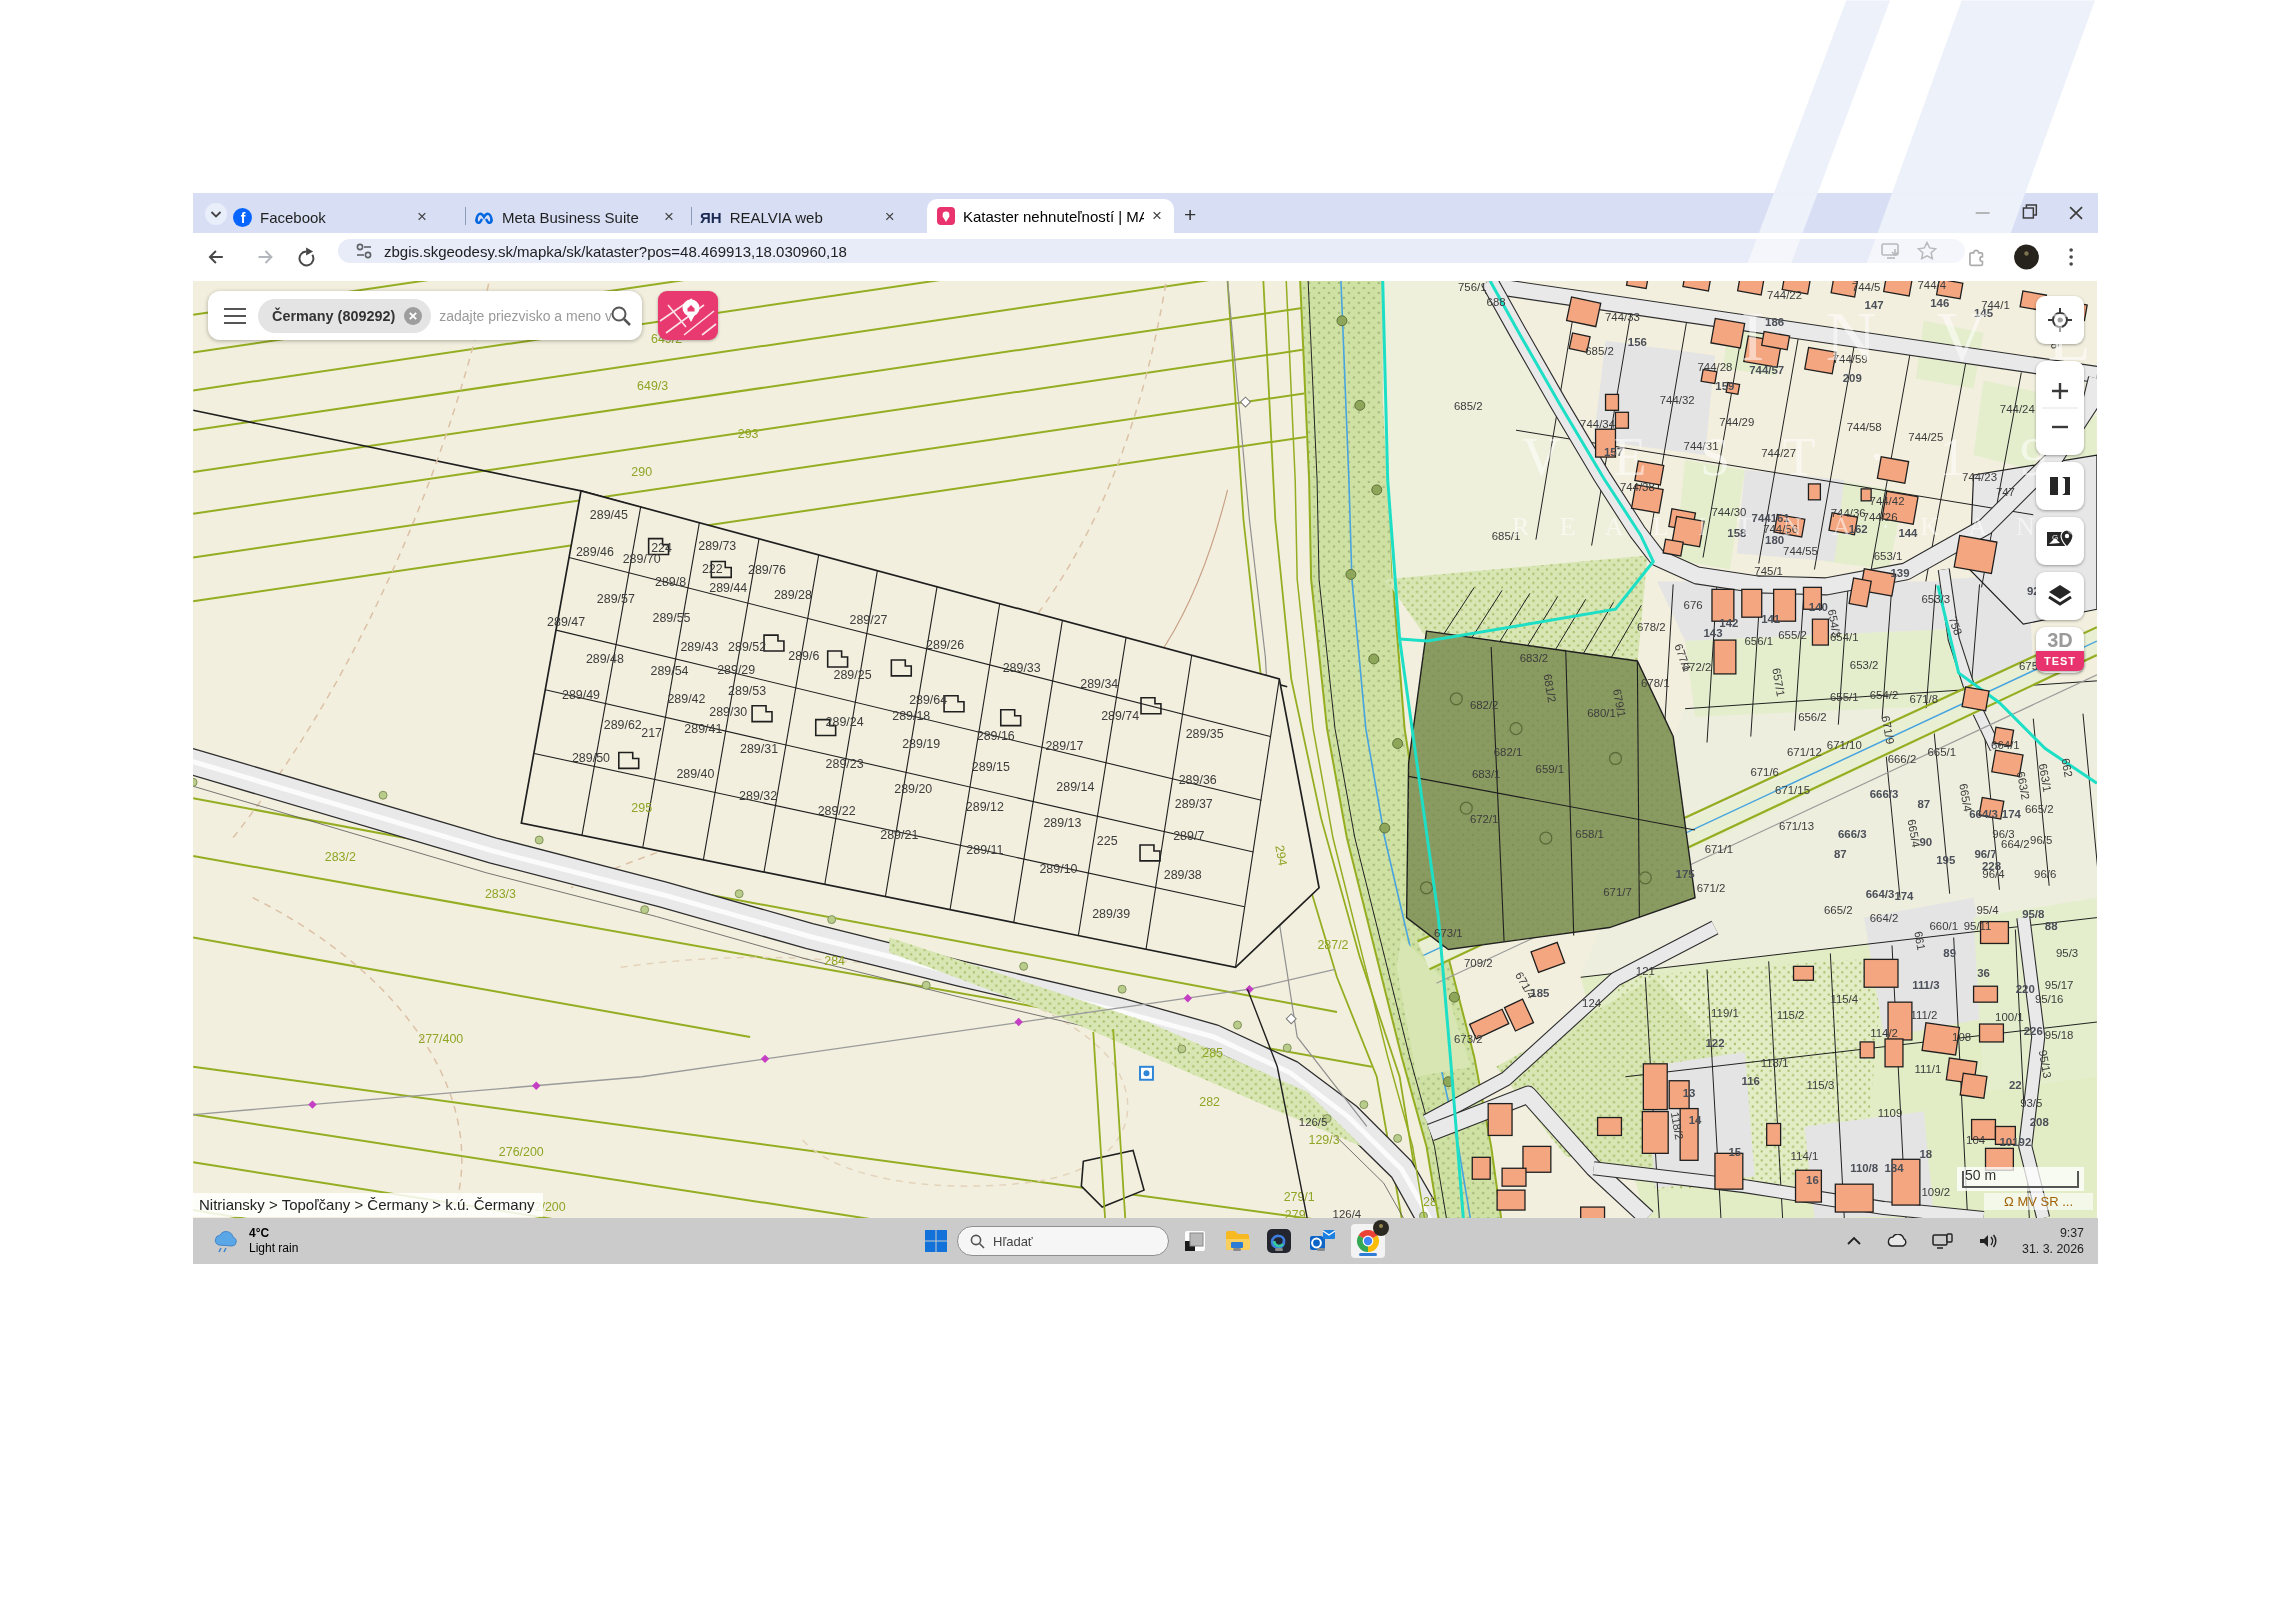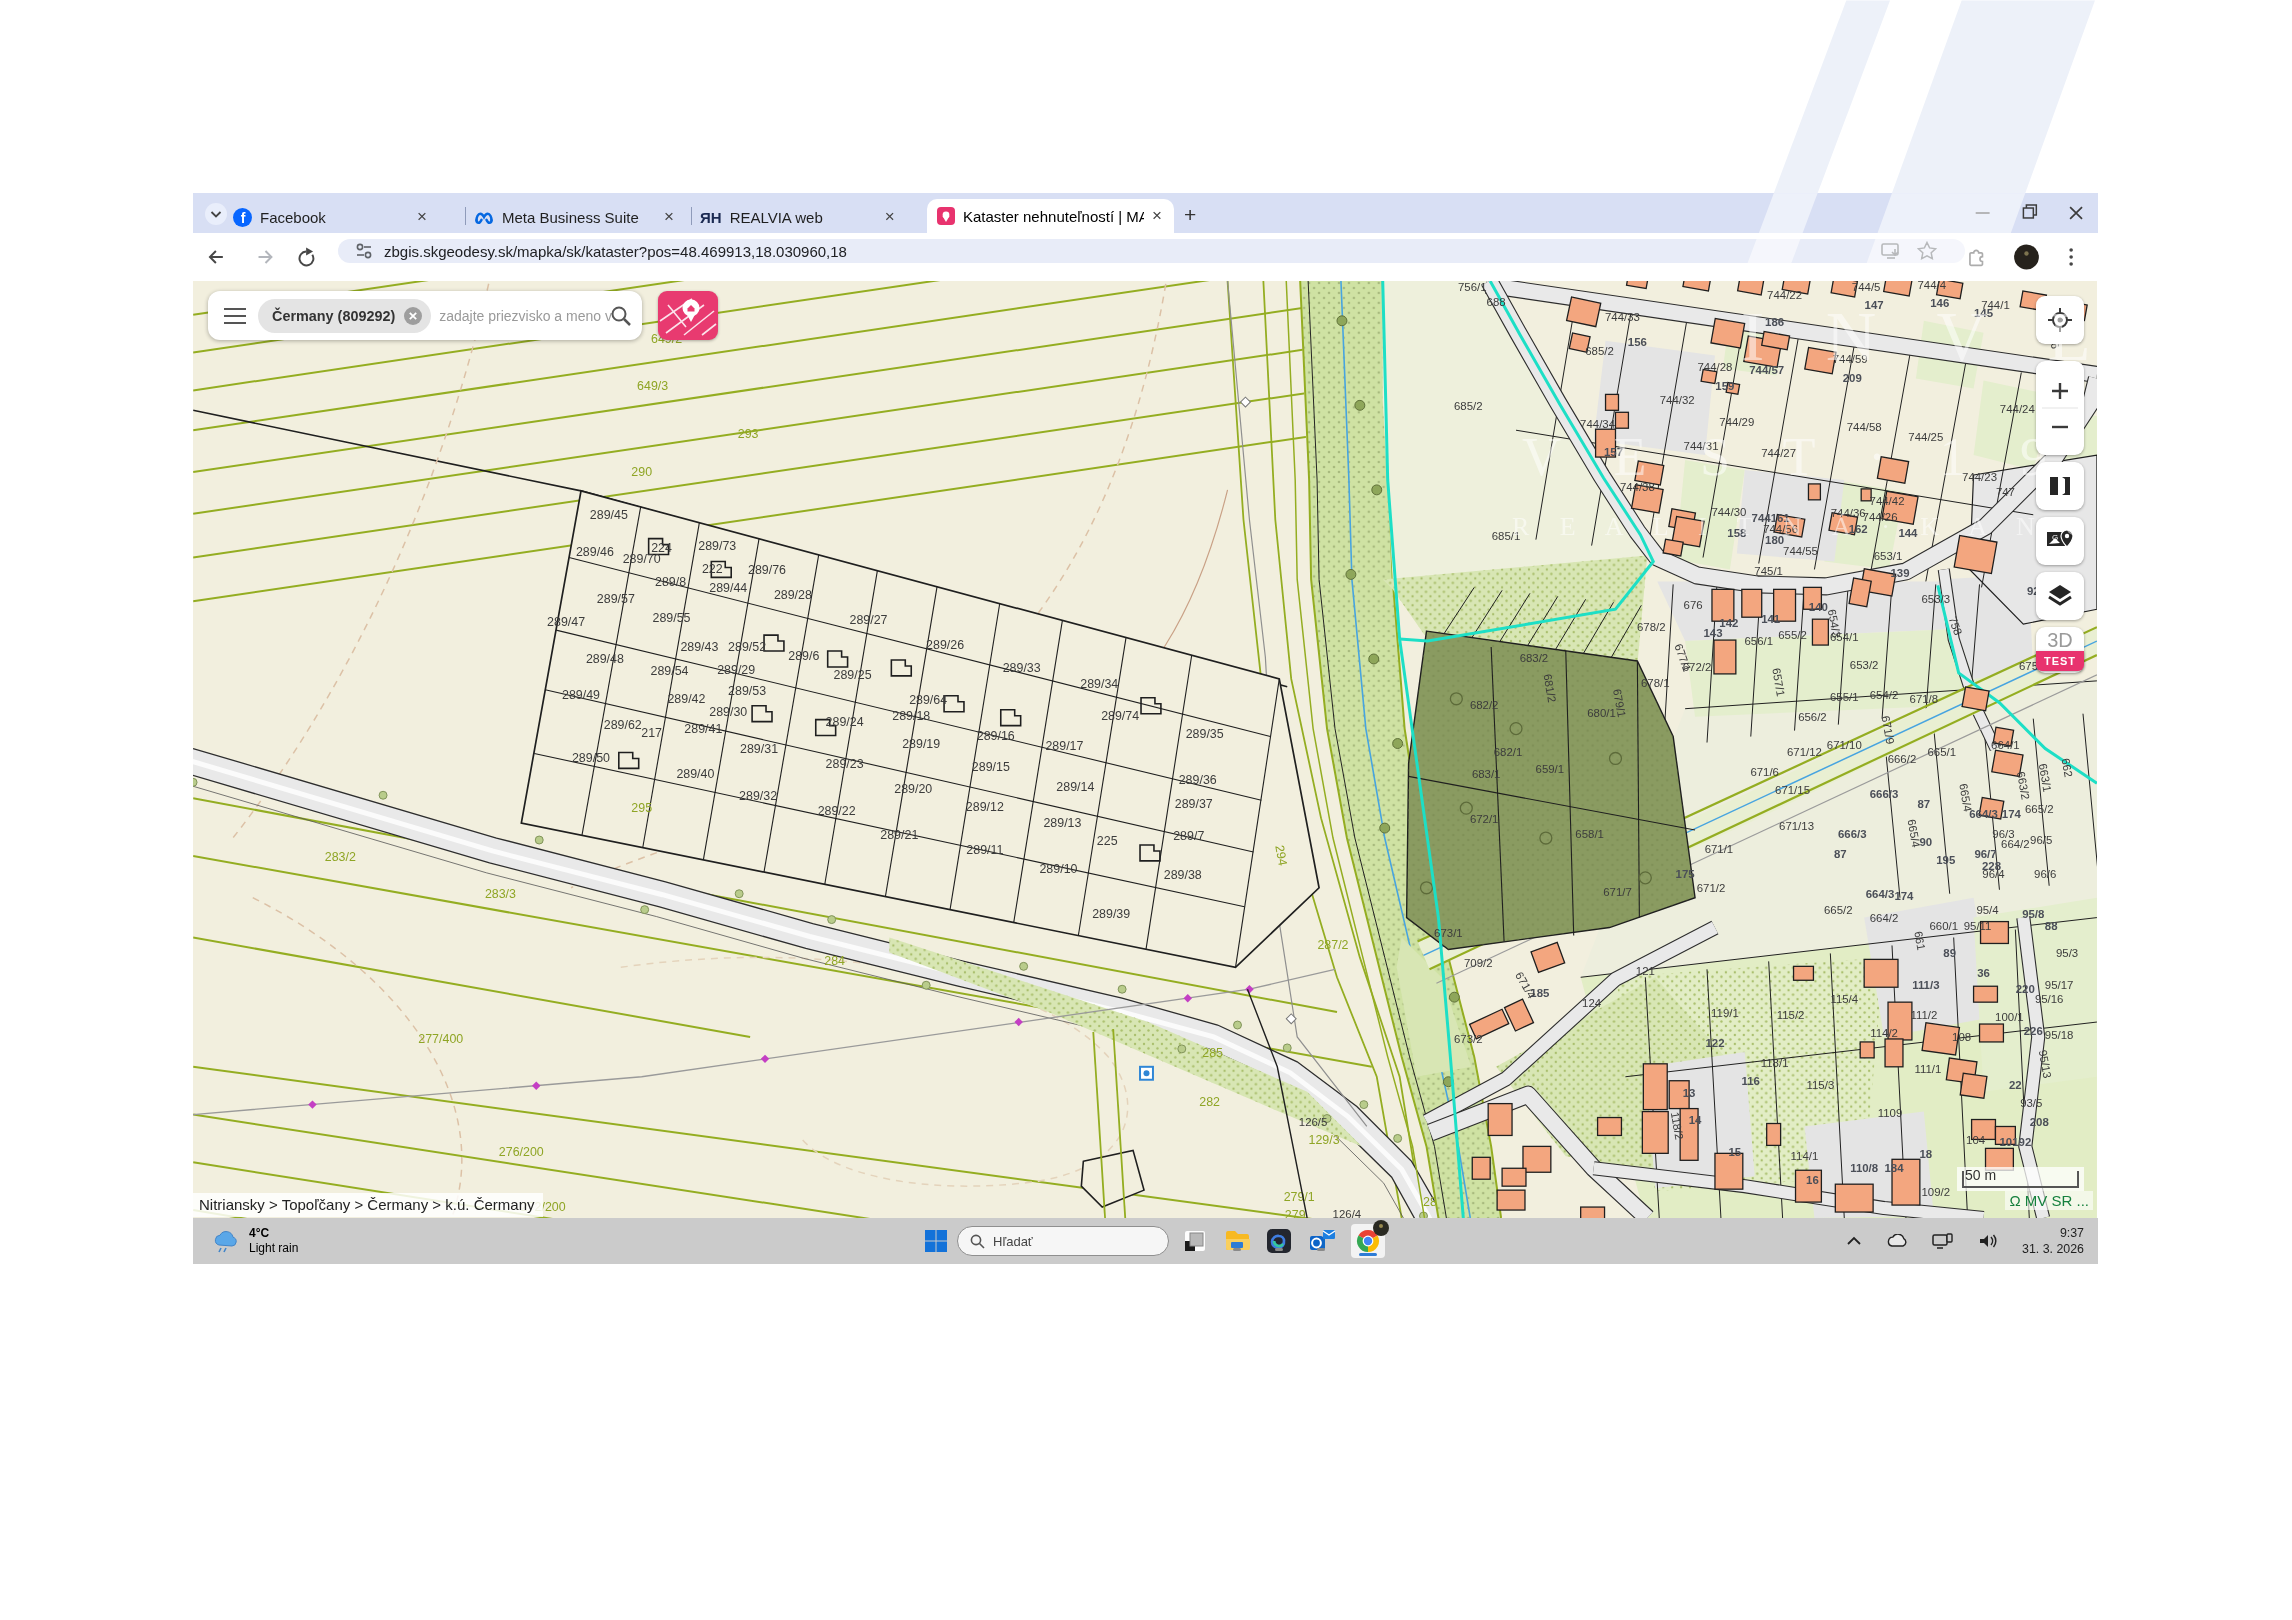--- a/index.html
+++ b/index.html
@@ -11,21 +11,21 @@
 #activetab{position:absolute;left:734px;top:6px;width:247px;height:34px;background:#fff;border-radius:10px 10px 0 0;display:flex;align-items:center;padding:0 10px;font-size:15px}
 #toolbar{position:absolute;left:0;top:40px;width:100%;height:48px;background:#fff}
 #urlpill{position:absolute;left:145px;top:6px;width:1627px;height:24px;background:#e8ecf8;border-radius:18px;display:flex;align-items:center;font-size:15px;color:#202124}
 #maparea{position:absolute;left:0;top:88px;width:1904px;height:937px;background:#f2efde;overflow:hidden}
 #taskbar{position:absolute;left:0;top:1025px;width:100%;height:46px;background:#cbcbcb;display:flex;align-items:center}
 #searchbox{position:absolute;left:15px;top:10px;width:434px;height:49px;background:#fff;border-radius:12px;box-shadow:0 1px 4px rgba(0,0,0,.3);display:flex;align-items:center}
 #pinkbtn{position:absolute;left:465px;top:10px;width:60px;height:49px;background:#e83a70;border-radius:9px;box-shadow:0 1px 3px rgba(0,0,0,.3)}
 .mctl{position:absolute;left:1843px;width:48px;background:#fff;border-radius:9px;box-shadow:0 1px 3px rgba(0,0,0,.35);display:flex;align-items:center;justify-content:center;flex-direction:column}
 #crumb{position:absolute;left:0px;bottom:1px;background:rgba(255,255,255,.85);padding:3px 8px 4px 6px;font-size:15px;color:#222}
 #scalebar{position:absolute;left:1764px;top:886px;width:127px;height:24px;background:rgba(255,255,255,.75);font-size:14px;color:#333;padding-left:8px}
-#attrib{position:absolute;right:4px;bottom:8px;background:rgba(255,255,255,.6);font-size:15px;color:#15803d;padding:1px 4px}
+#attrib{position:absolute;right:4px;bottom:8px;background:rgba(255,255,255,.6);font-size:13px;color:#a16207;padding:1px 20px}
 .wmrow{position:absolute;color:rgba(255,255,255,.52);font-family:"Liberation Serif",serif;white-space:nowrap}
 #weather{display:flex;align-items:center;margin-left:18px;font-size:12px;color:#000000;line-height:1.25}
 #tsearch{width:212px;height:30px;background:#f6f6f6;border:1px solid #8f8f8f;border-radius:15px;display:flex;align-items:center;font-size:13px;color:#444}
 .ticon{width:24px;height:24px;margin:0 9px;position:relative}
 .tind{position:absolute;bottom:2px;left:50%;transform:translateX(-50%);width:8px;height:3px;border-radius:2px;background:#8a8a8a}
 #tray{position:absolute;right:14px;top:0;height:100%;display:flex;align-items:center;gap:24px;color:#1f1f1f}
 #clock{text-align:right;font-size:12.4px;line-height:1.3;color:#1f1f1f}
 </style></head><body>
 
 <svg style="position:absolute;left:0;top:0;z-index:40" width="2292" height="299" viewBox="0 0 2304 300">
@@ -768,21 +768,21 @@
           <circle cx="21" cy="8" r="2.2" fill="#fff"></circle>
         </svg>
       </div>
   <div class="mctl" style="top:291px;height:48px">
         <svg width="26" height="26" viewBox="0 0 26 26">
           <path d="M13,2 L24,9 13,16 2,9 z" fill="#262626"></path>
           <path d="M2,14 l11,7 11,-7" fill="none" stroke="#262626" stroke-width="3"></path>
         </svg>
       </div>
   <div class="mctl" style="top:346px;height:46px;justify-content:flex-start">
-        <span style="font-size:20px;color:#9a9a9a;font-weight:normal;margin-top:2px">3D</span>
+        <span style="font-size:20px;color:#9a9a9a;font-weight:bold;margin-top:2px">3D</span>
       </div>
   <div style="position:absolute;left:1843px;top:370px;width:48px;height:20px;background:#e8336e;border-radius:0 0 6px 6px;color:#fff;font-size:11px;font-weight:bold;text-align:center;line-height:20px;letter-spacing:1px;box-shadow:0 1px 3px rgba(0,0,0,.35)">TEST</div>
   <div id="crumb">Nitriansky &gt; Topoľčany &gt; Čermany &gt; k.ú. Čermany</div>
   <div id="scalebar">50 m<svg style="position:absolute;left:4px;top:2px" width="119" height="20" viewBox="0 0 120 20">
           <path d="M2,2 v16 h116 v-16" fill="none" stroke="#555" stroke-width="2"></path>
         </svg></div>
   <div id="attrib">Ω MV SR ...</div>
   <div class="wmrow" style="left:1548px;top:16px;font-size:70px;letter-spacing:22px">I N V E S</div>
   <div class="wmrow" style="left:1329px;top:145px;font-size:54px;letter-spacing:20px">V E S T · 1 9 9</div>
   <div class="wmrow" style="left:1319px;top:231px;font-size:26px;letter-spacing:12px">R E A L I T N Á · K A N C E L Á R</div>

